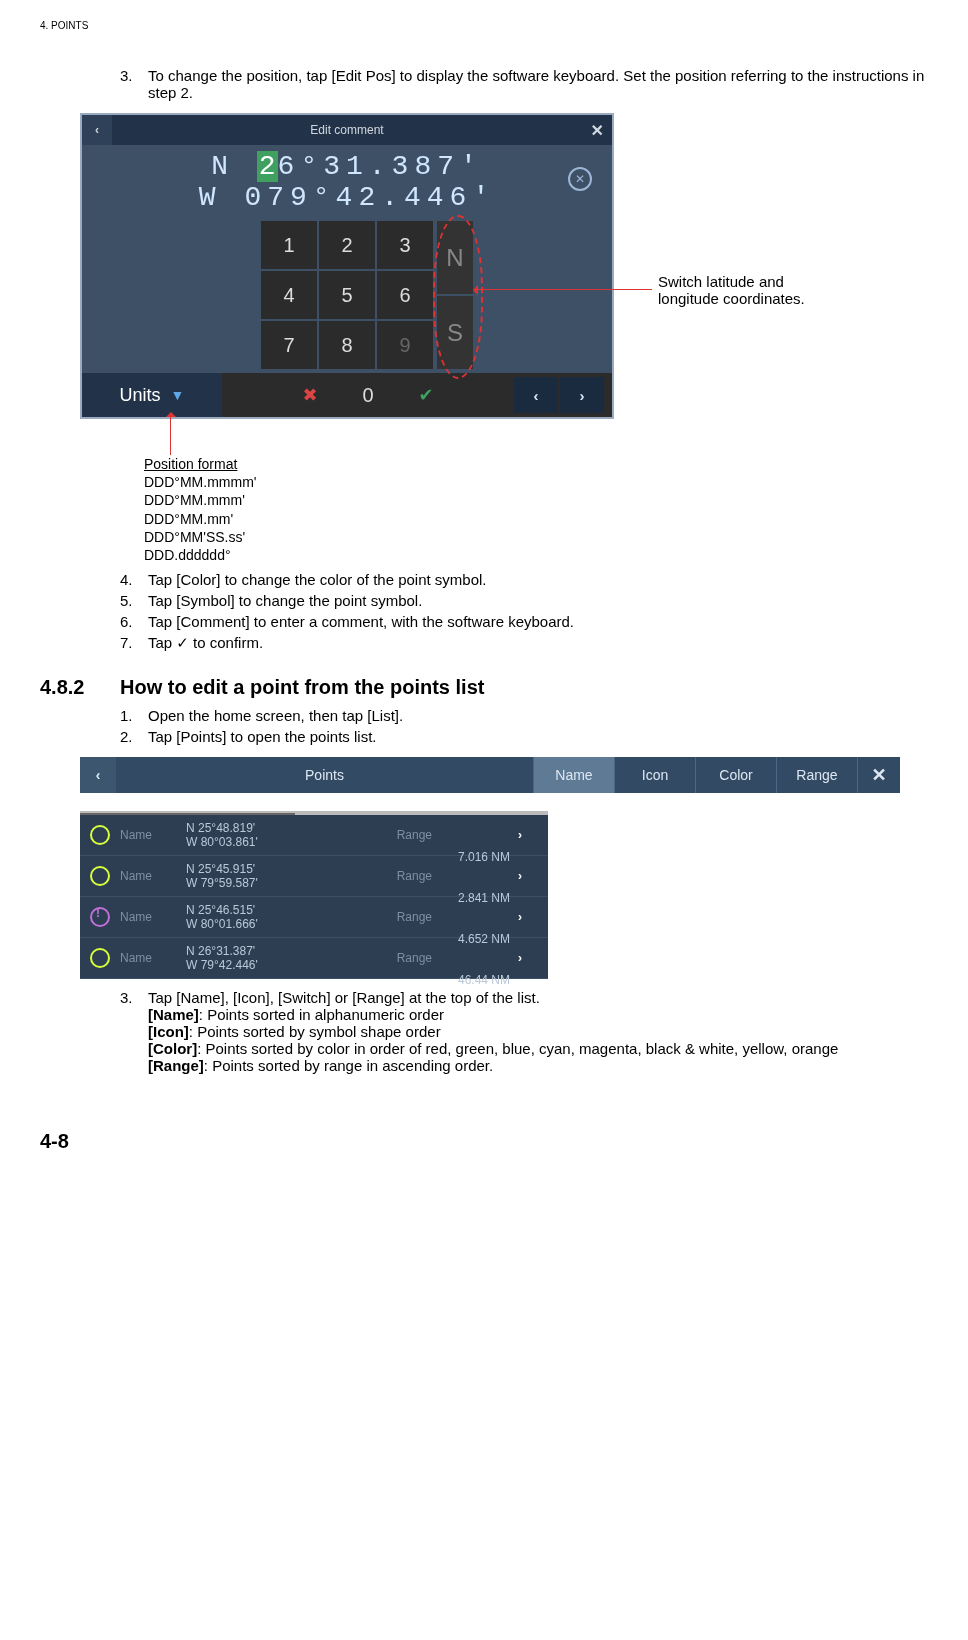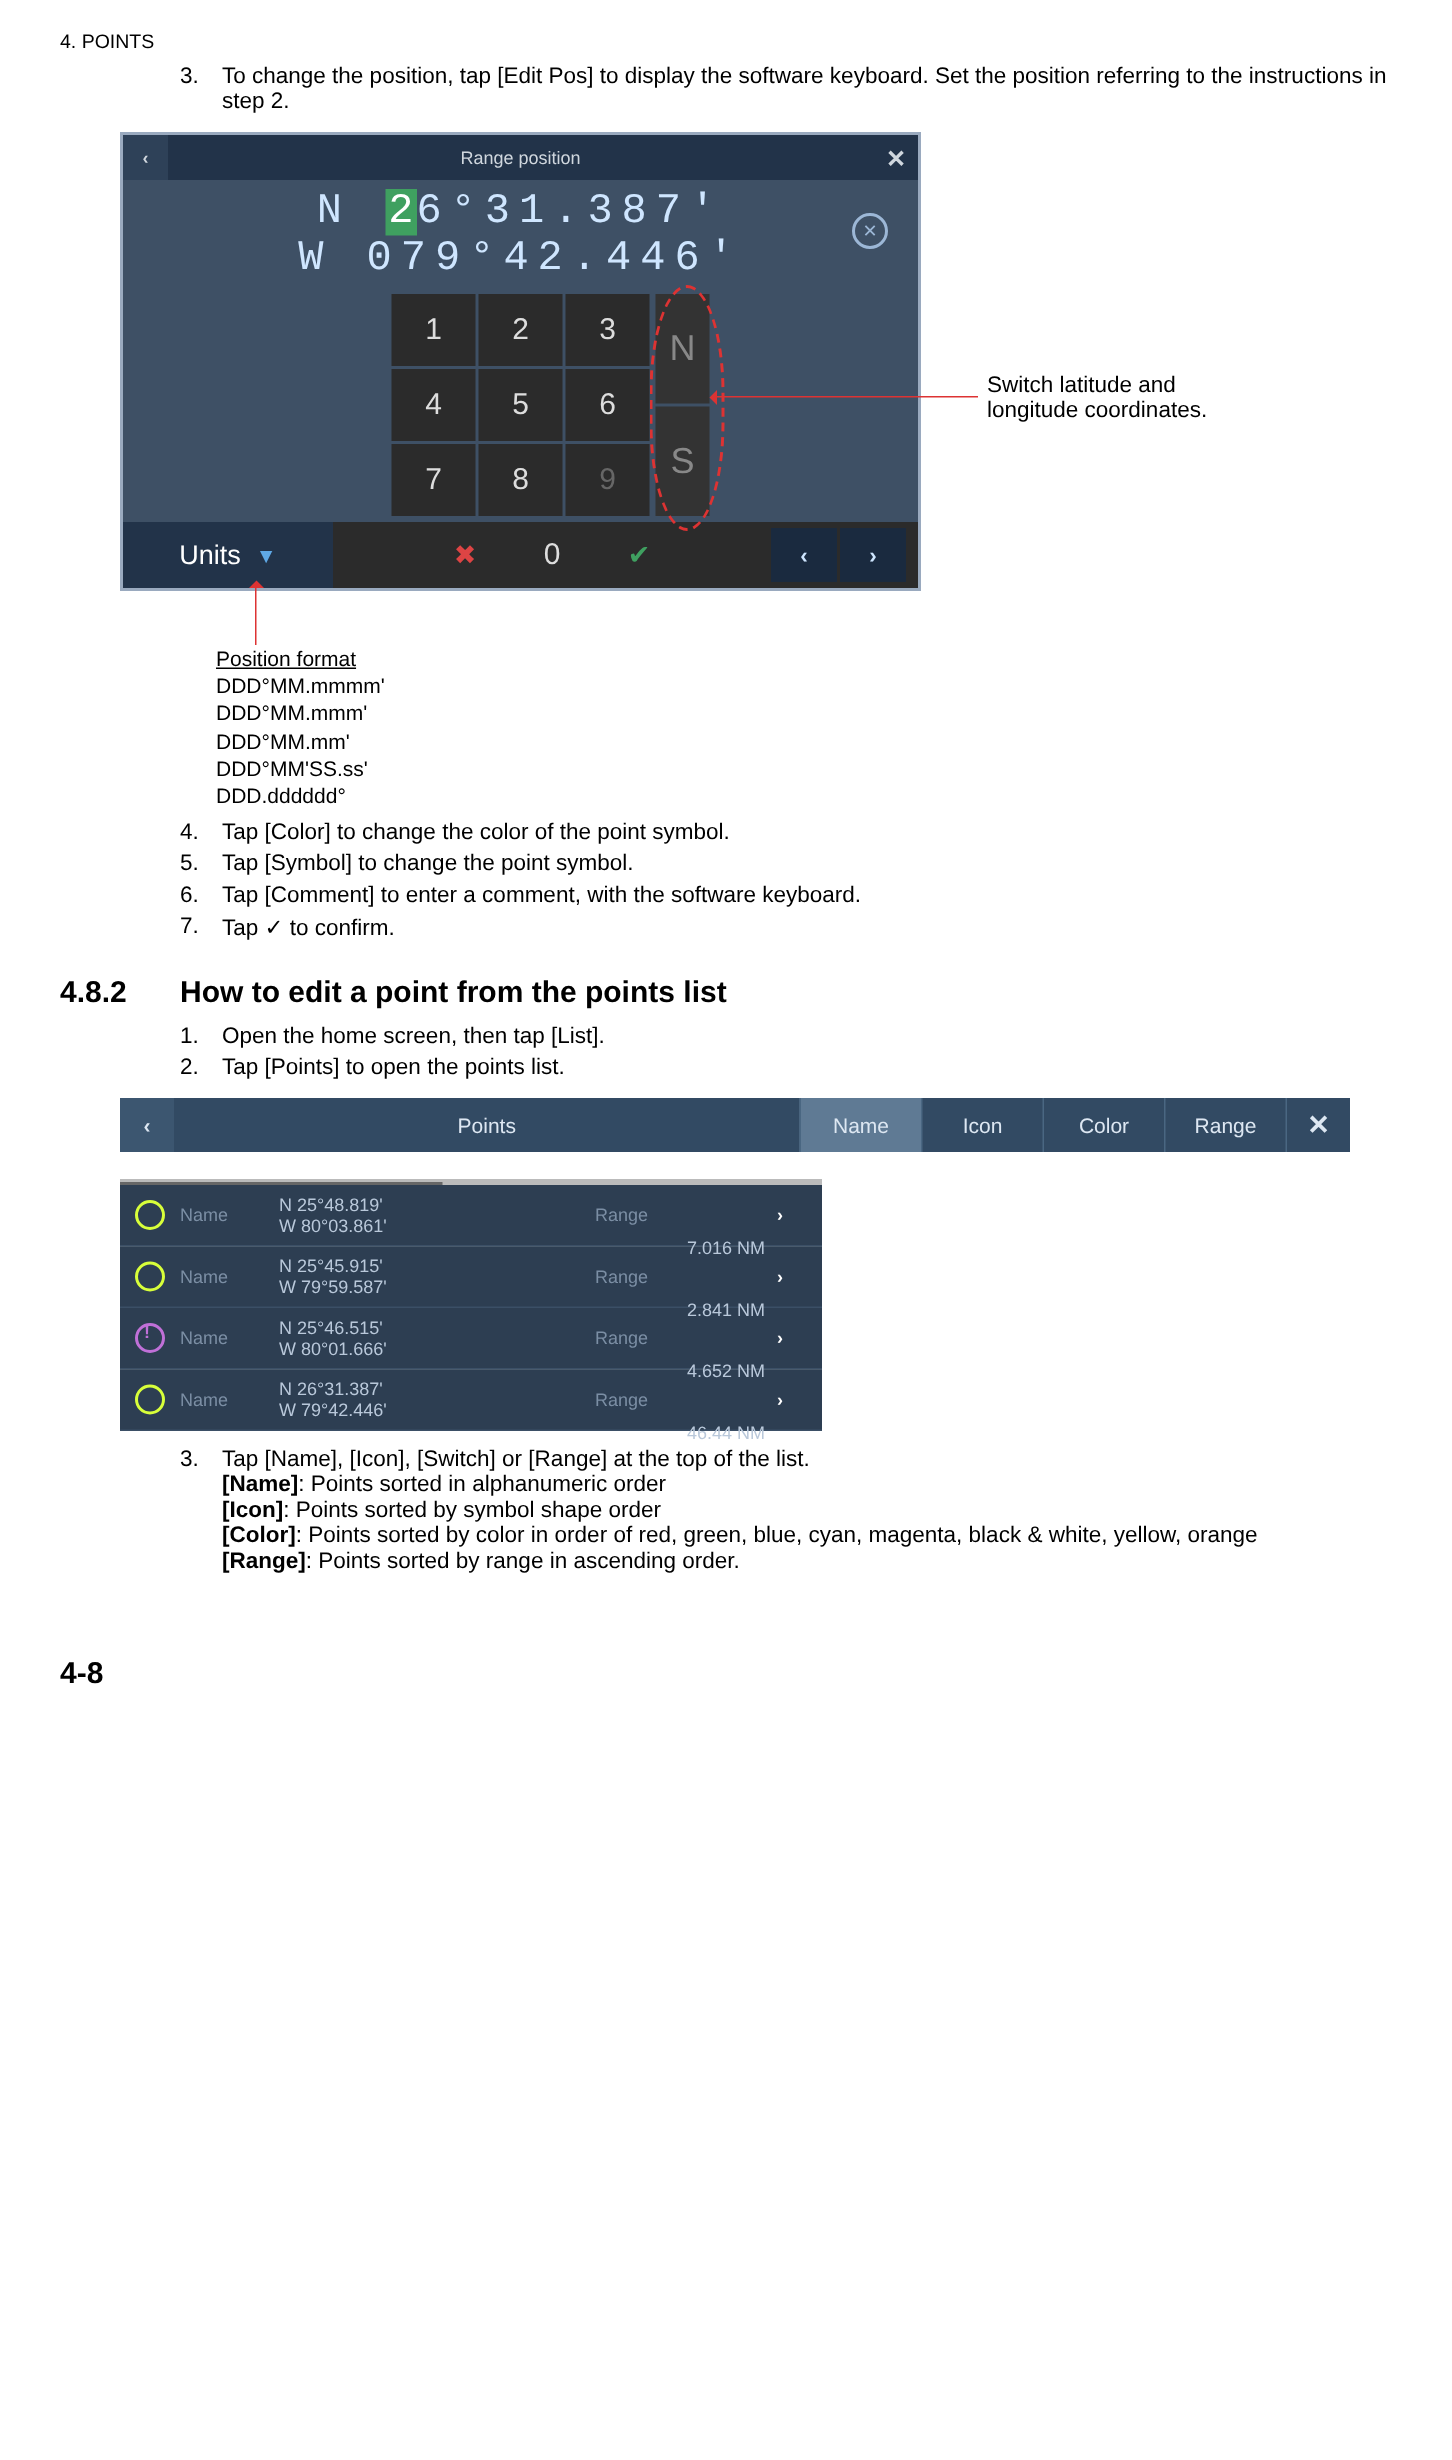--- a/index.html
+++ b/index.html
@@ -4,22 +4,22 @@
 <style>
   body {
     margin: 0;
     padding: 20px 40px;
     font-family: Arial, Helvetica, sans-serif;
     font-size: 15px;
     color: #000;
     width: 888px;
   }
   .page-header {
-    font-size: 13px;
-    margin-bottom: 7px;
+    font-size: 10px;
+    margin-bottom: 36px;
   }
   .step-list {
     margin-left: 80px;
   }
   .step {
     display: flex;
     margin-bottom: 4px;
   }
   .step-num {
     width: 28px;
@@ -376,21 +376,21 @@
   <div class="step">
     <div class="step-num">3.</div>
     <div class="step-text">To change the position, tap [Edit Pos] to display the software keyboard. Set the position referring to the instructions in step 2.</div>
   </div>
 </div>
 
 <div class="figure-container">
   <div class="edit-pos-panel">
     <div class="ep-header">
       <div class="ep-back">‹</div>
-      <span>Range position</span>
+      <span>Edit comment</span>
       <div class="ep-close">✕</div>
     </div>
     <div class="ep-display">
       <div class="ep-lat">
         <span>N </span><span class="highlight">2</span><span>6°31.387'</span>
       </div>
       <div class="ep-lon">W 079°42.446'</div>
       <div class="ep-clear">✕</div>
     </div>
     <div class="keypad-area">

